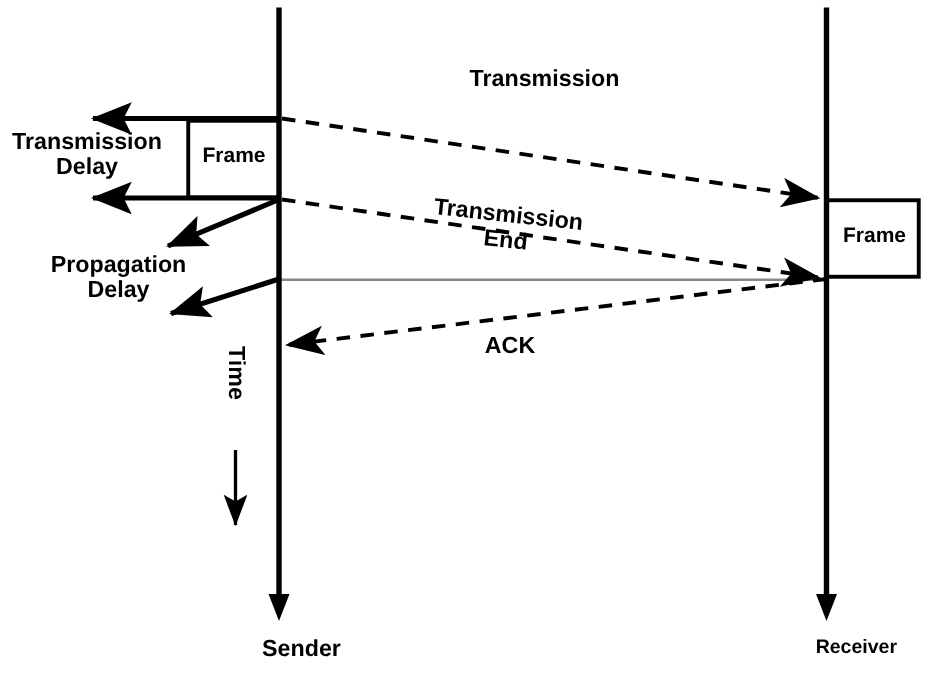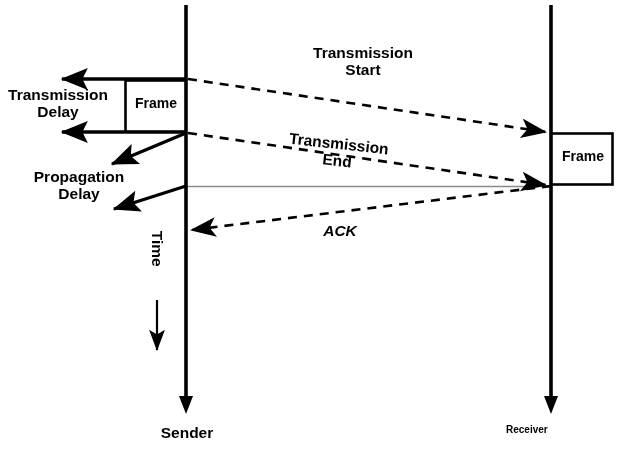--- a/index.html
+++ b/index.html
@@ -53,35 +53,35 @@
     font-size: 15.5px; text-align: center;
   }
   .txt-transmission-end {
     left: 258px; top: 135px; width: 160px;
     font-size: 15.5px; text-align: center;
     transform: rotate(6.2deg);
     transform-origin: 50% 50%;
   }
   .txt-ack {
     left: 305px; top: 222px; width: 70px;
-    font-size: 15.5px; text-align: center; font-style: italic;
+    font-size: 15.5px; text-align: center;
   }
   .txt-time {
     left: 129px; top: 240px; width: 56px;
     font-size: 15.5px; text-align: center;
     transform: rotate(90deg);
     transform-origin: 50% 50%;
   }
   .txt-sender {
-    left: 142px; top: 424px; width: 90px;
+    left: 156px; top: 424px; width: 90px;
     font-size: 15.5px; text-align: center;
   }
   .txt-receiver {
     left: 506px; top: 424px; width: 92px;
-    font-size: 10px; text-align: left;
+    font-size: 13px; text-align: right;
   }
 </style>
 </head>
 <body>
 
 <div id="canvas">
 
   <svg id="diagram-svg" viewBox="0 0 624 450">
     <defs>
       <marker id="ah-solid" markerWidth="9" markerHeight="9" refX="7.6" refY="3.2" orient="auto" markerUnits="strokeWidth">
@@ -132,21 +132,20 @@
     <div>Propagation</div>
     <div>Delay</div>
   </div>
 
   <div class="lbl txt-frame-left">Frame</div>
 
   <div class="lbl txt-frame-right">Frame</div>
 
   <div class="lbl txt-transmission-start">
     <div>Transmission</div>
-    <div>Start</div>
   </div>
 
   <div class="lbl txt-transmission-end">
     <div>Transmission</div>
     <div>End</div>
   </div>
 
   <div class="lbl txt-ack">ACK</div>
 
   <div class="lbl txt-time">Time</div>

